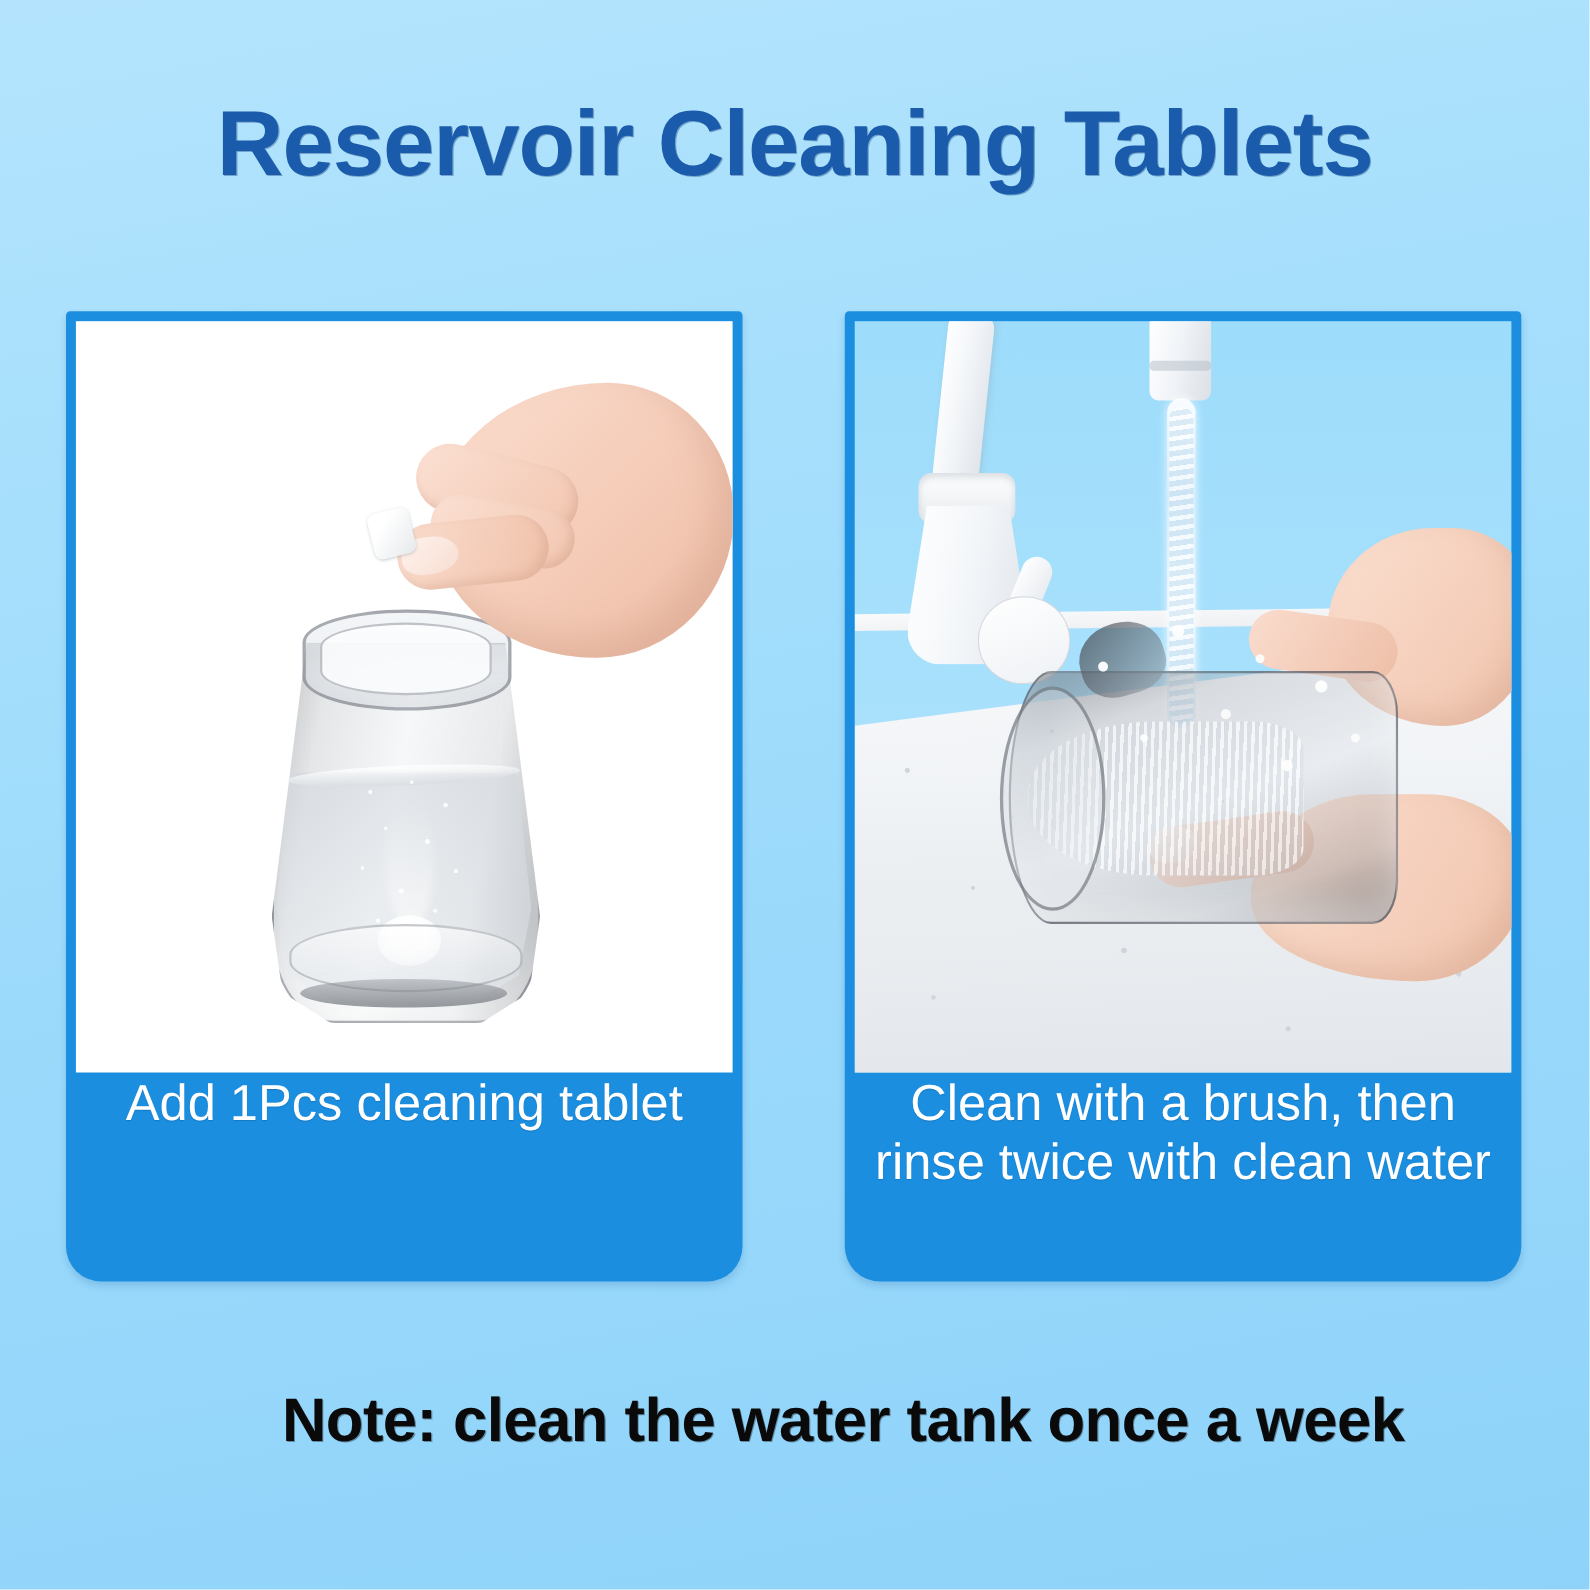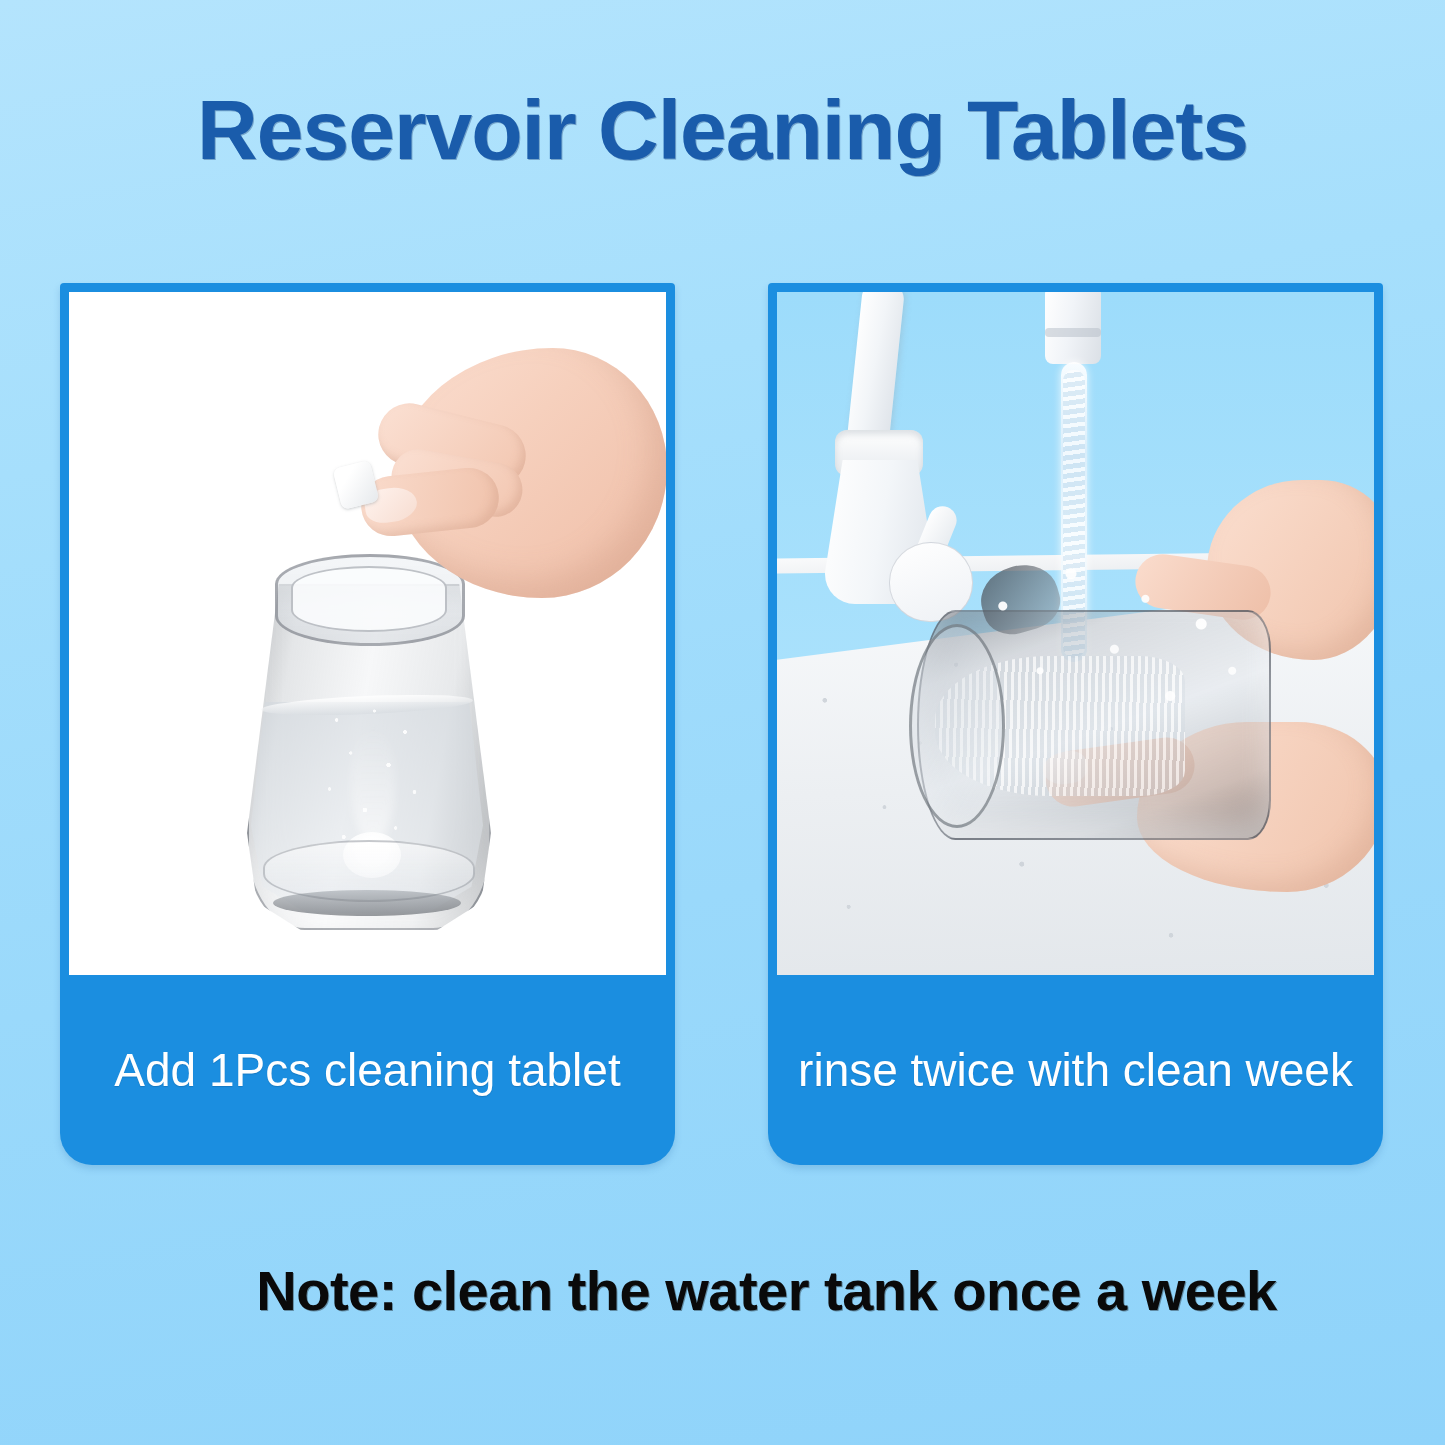--- a/index.html
+++ b/index.html
@@ -32,21 +32,21 @@
   }
   .card.left{left:60px;}
   .card.right{left:768px;}
   .photo{
     position:absolute;left:9px;top:9px;width:597px;height:683px;
     overflow:hidden;background:#fff;
   }
   .photo.sky{background:linear-gradient(180deg,#9ddcfb 0%,#a9e1fc 55%,#b7e6fd 100%);}
   .caption{
     position:absolute;left:0;right:0;top:692px;height:190px;
-    display:flex;align-items:center;justify-content:center;
+    display:flex;align-items:flex-start;justify-content:center;
     color:#ffffff;font-size:46px;line-height:1.18;text-align:center;
     padding:0 14px;box-sizing:border-box;
     text-shadow:0 1px 1px rgba(0,60,110,.25);
   }
   .caption span{display:block;}
 
   
   .note{
     position:absolute;left:0;top:1258px;width:1445px;text-align:center;
     font-size:56px;font-weight:bold;color:#0a0a0a;letter-spacing:-.5px;
@@ -391,20 +391,21 @@
         <div class="tank2-body"></div>
         <div class="tank2-brush"></div>
         <div class="tank2-mouth"></div>
         <div class="tank2-lid"></div>
       </div>
       <div class="splash"></div>
 
     </div>
     <div class="caption">
       <div>
-        <span>rinse twice with clean week</span>
+        <span>Clean with a brush, then</span>
+        <span>rinse twice with clean water</span>
       </div>
     </div>
   </div>
 
 </div>
 
 <div class="note">Note: clean the water tank once a week</div>
 
 </body></html>

